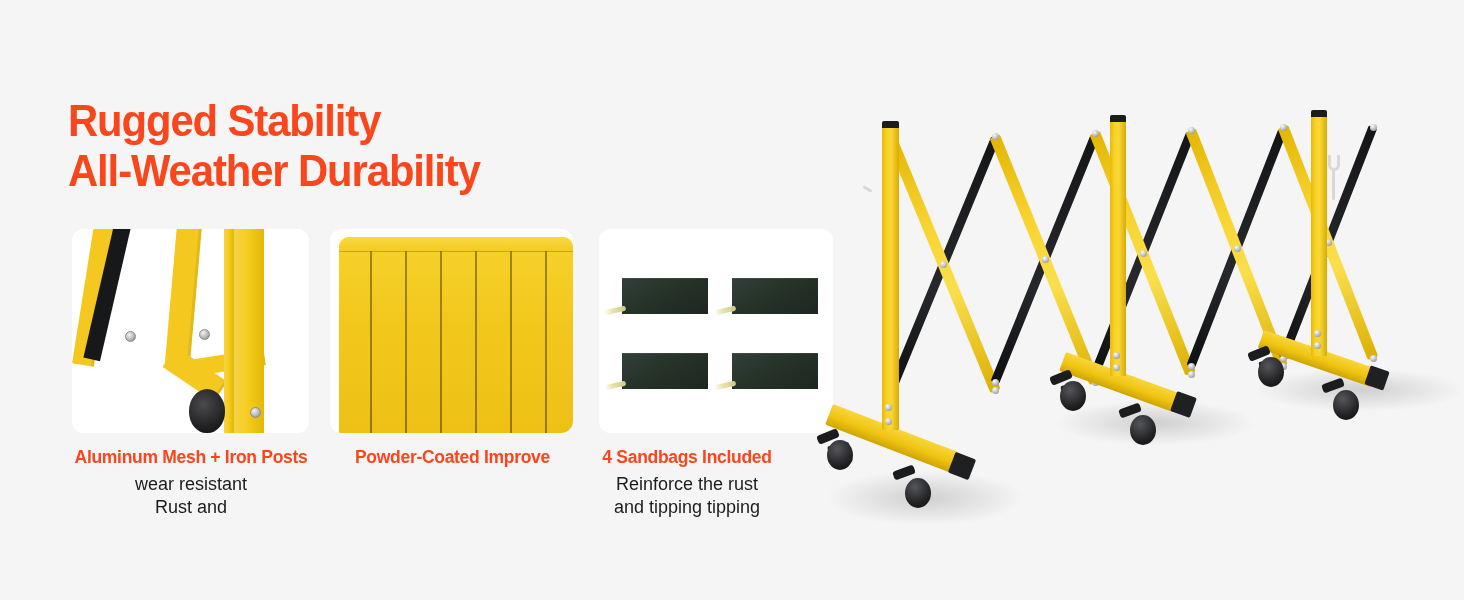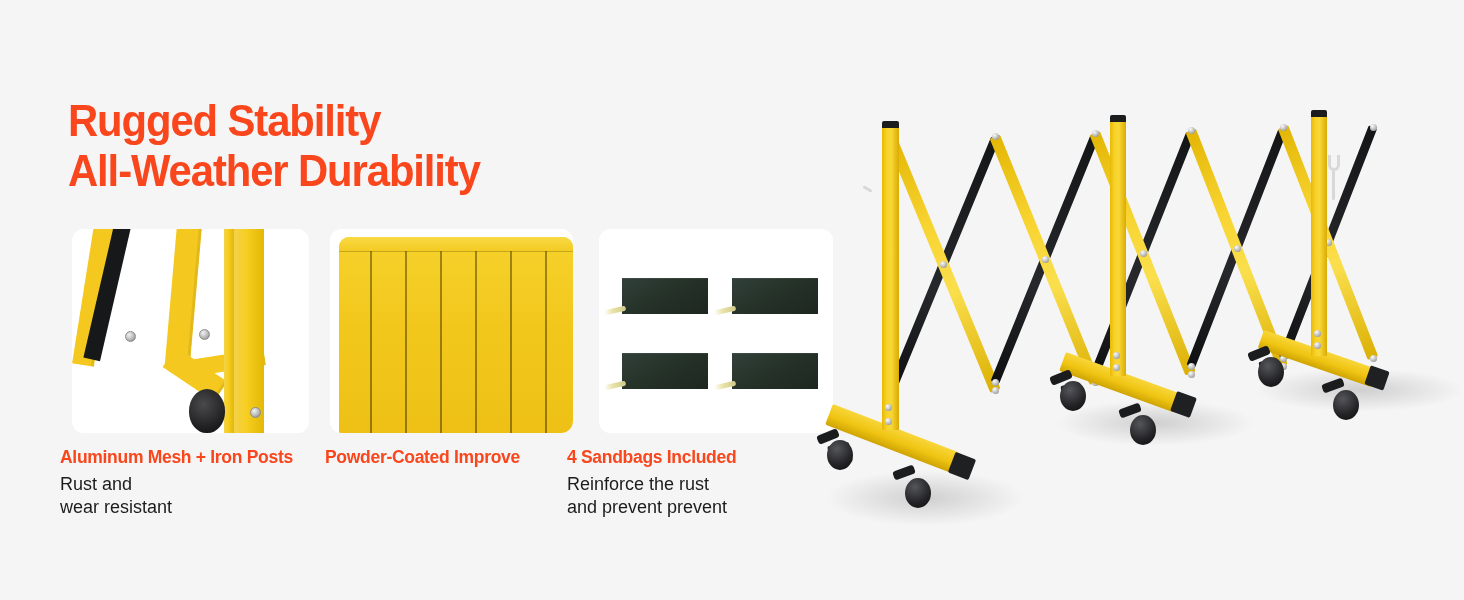--- a/index.html
+++ b/index.html
@@ -32,21 +32,21 @@
     top:229px; width:237px; height:204px;
     background:#ffffff;
     border-radius:12px;
     overflow:hidden;
   }
   #card1 { left:72px; }
   #card2 { left:330px; width:243px; }
   #card3 { left:599px; width:234px; }
 
   .cap {
-    position:absolute; top:447px; width:260px; 
+    position:absolute; top:447px; width:260px; text-align:center;
   }
   #cap1 { left:60px; width:262px; }
   #cap2 { left:325px; width:255px; }
   #cap3 { left:567px; width:240px; }
   .cap-title {
     color:#f9461c; font-weight:bold; font-size:17.5px;
     letter-spacing:-0.3px; white-space:nowrap;
   }
   .cap-sub {
     color:#1c1c1c; font-size:18px; line-height:1.28; margin-top:5px;
@@ -207,34 +207,34 @@
       <div class="bag" style="left:23px;top:124px;"></div>
       <div class="strap" style="left:5px;top:154px;"></div>
       <div class="bag" style="left:133px;top:124px;"></div>
       <div class="strap" style="left:115px;top:154px;"></div>
     </div>
   </div>
 
   <div class="cap" id="cap1">
     <div class="cap-title">Aluminum Mesh + Iron Posts</div>
     <div class="cap-sub">
+      <span>wear resistant</span>
       <span>Rust and</span>
-      <span>wear resistant</span>
     </div>
   </div>
 
   <div class="cap" id="cap2">
     <div class="cap-title">Powder-Coated Improve</div>
   </div>
 
   <div class="cap" id="cap3">
     <div class="cap-title">4 Sandbags Included</div>
     <div class="cap-sub">
       <span>Reinforce the rust</span>
-      <span>and prevent prevent</span>
+      <span>and tipping tipping</span>
     </div>
   </div>
 
   <div id="photo">
 
     <div class="shadow" style="left:20px;top:470px;width:200px;height:56px;"></div>
     <div class="shadow" style="left:250px;top:400px;width:200px;height:46px;"></div>
     <div class="shadow" style="left:450px;top:368px;width:210px;height:44px;"></div>
 
     <div id="lattice">

